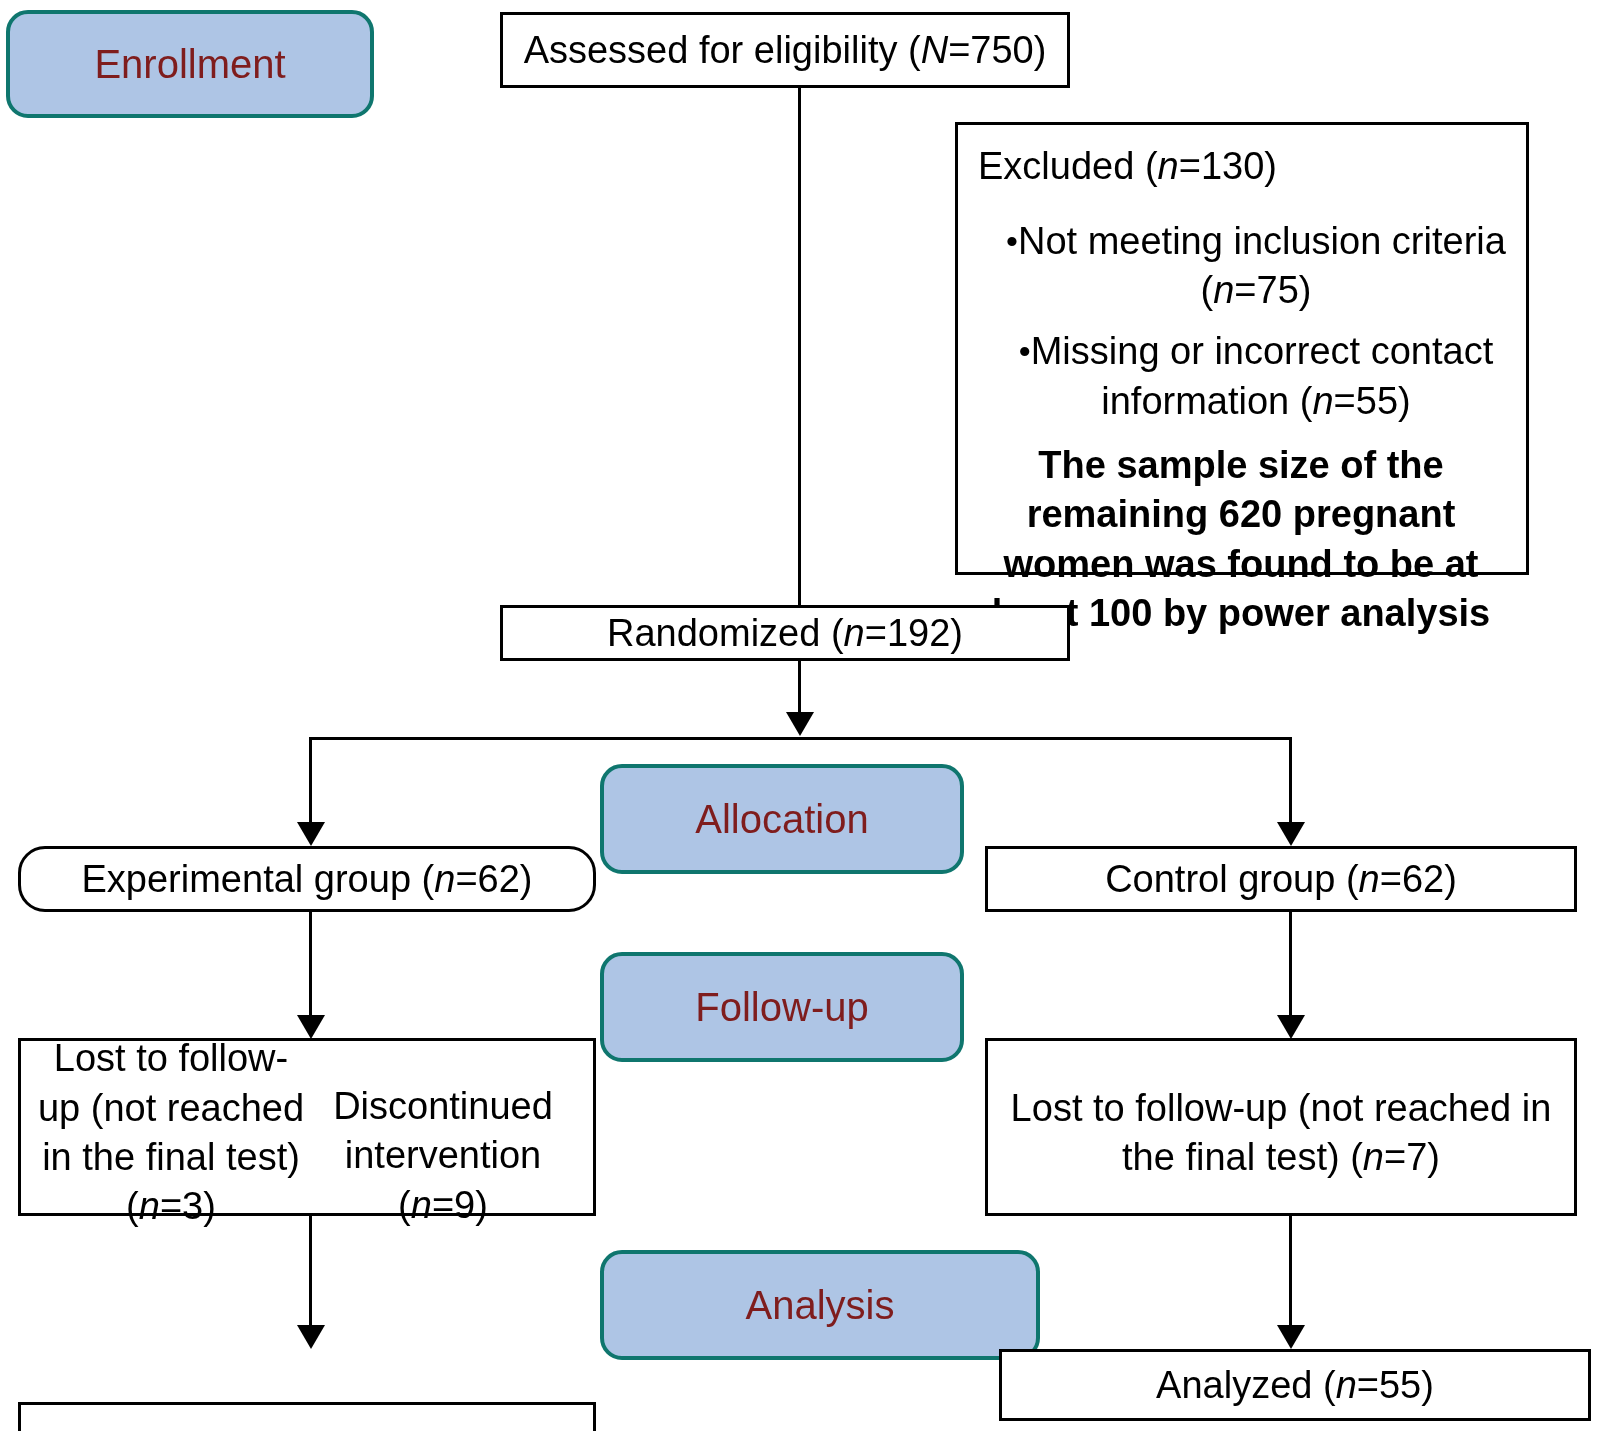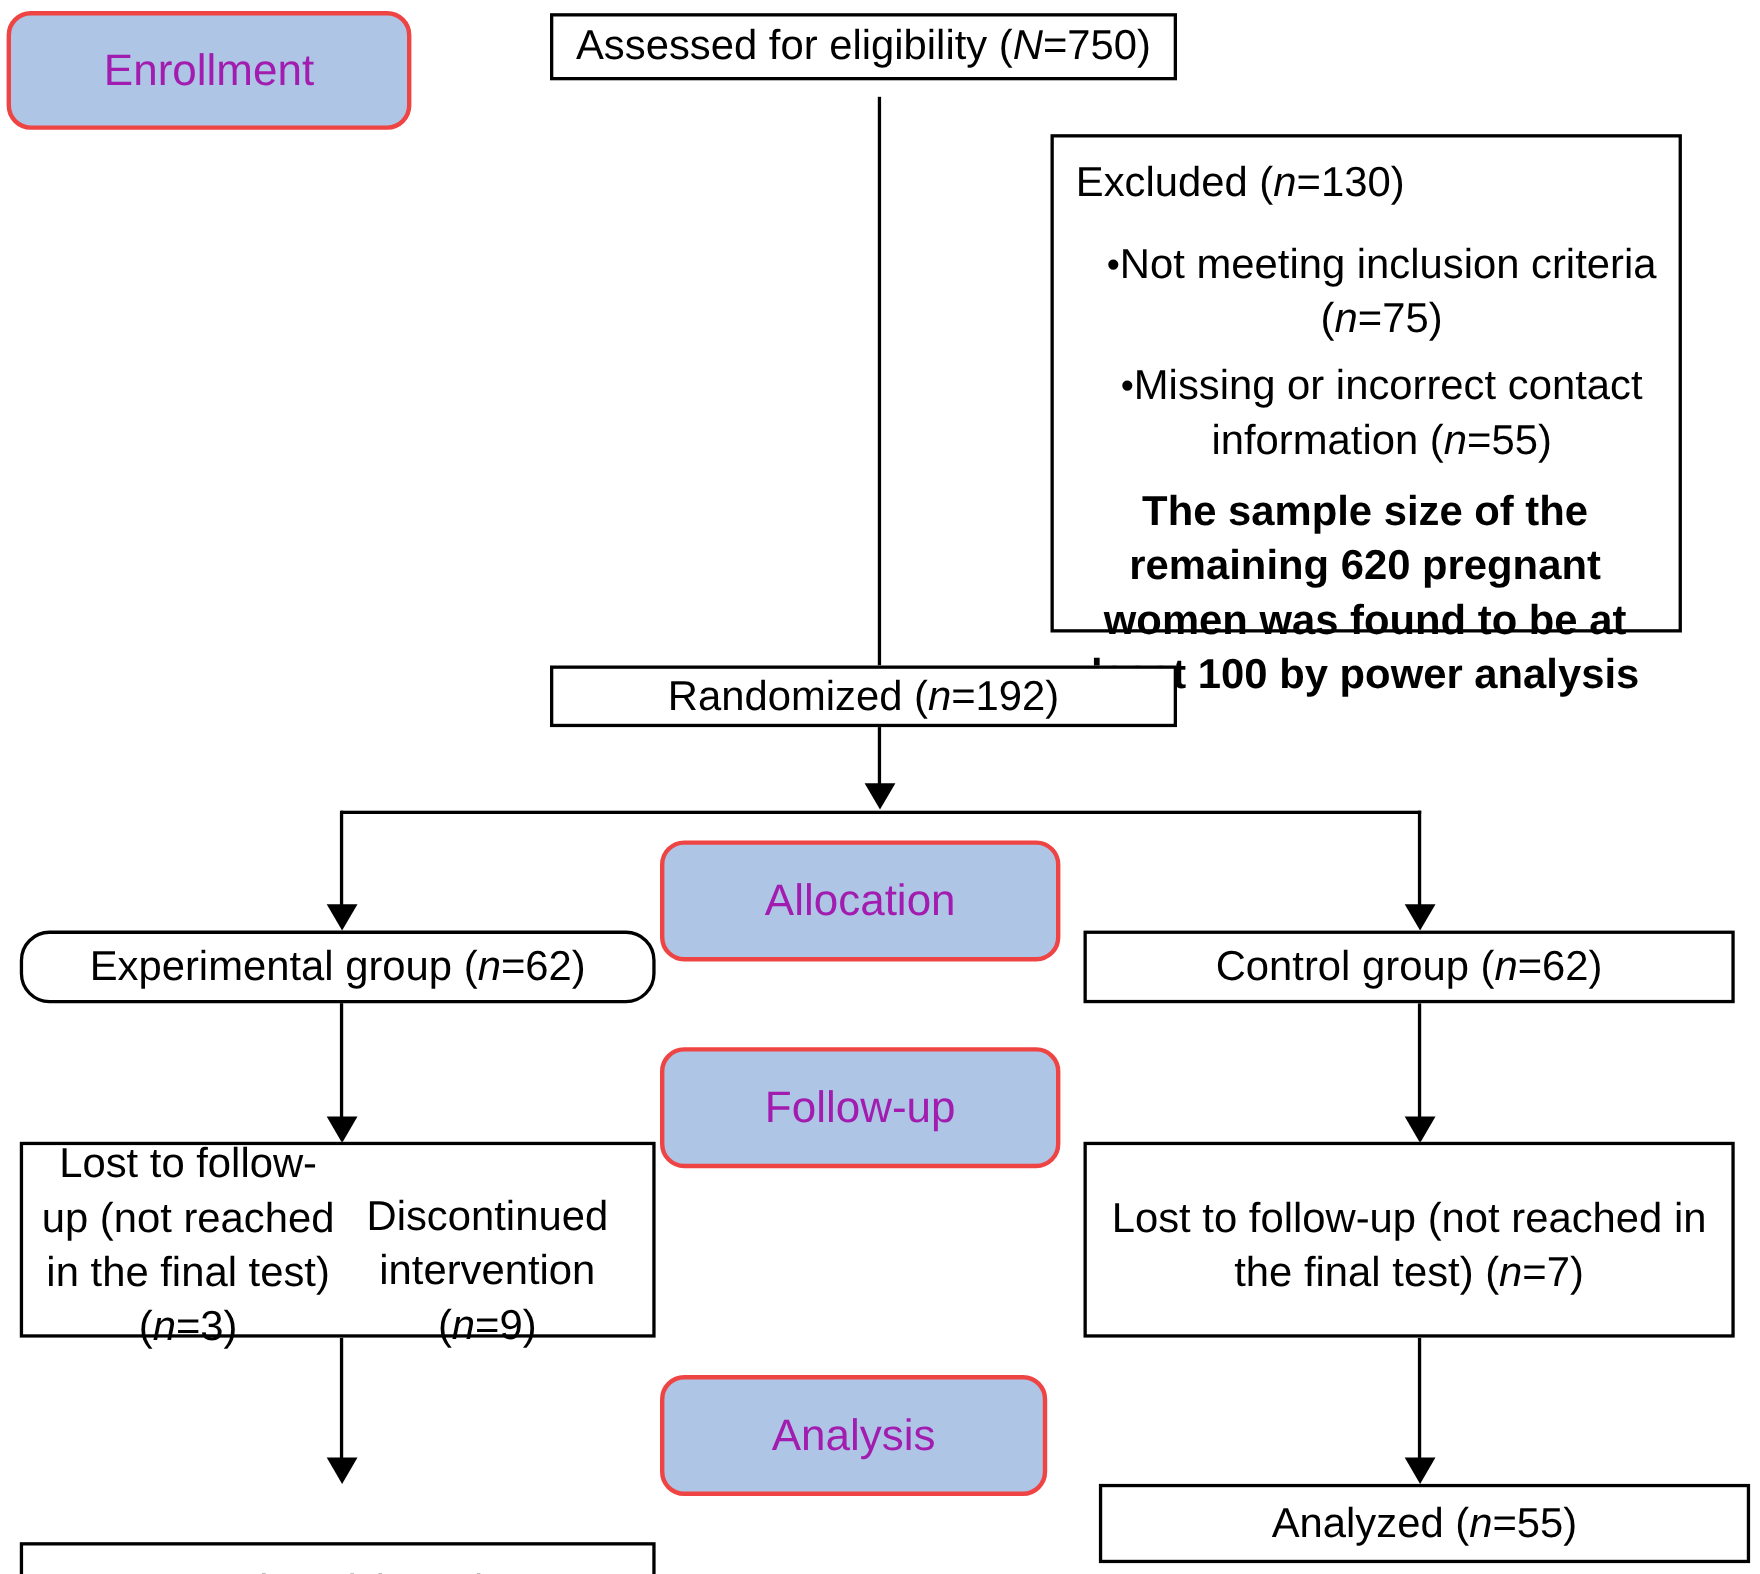--- a/index.html
+++ b/index.html
@@ -36,28 +36,28 @@
     align-items: flex-start;
     justify-content: flex-start;
     text-align: left;
     padding: 18px 22px;
   }
 
   
   .pill {
     position: absolute;
     box-sizing: border-box;
-    border: 4px solid #ef4444;
+    border: 4px solid #0f766e;
     border-radius: 22px;
     background: #aec5e5;
     display: flex;
     align-items: center;
     justify-content: center;
     text-align: center;
-    color: #a21caf;
+    color: #7f1d1d;
     font-size: 40px;
     line-height: 1.2;
   }
 
   
   .vline {
     position: absolute;
     width: 3px;
     background: #000000;
   }
@@ -141,21 +141,21 @@
   </div>
 
   <div class="pill" style="left:600px; top:764px; width:364px; height:110px;">
     <span>Allocation</span>
   </div>
 
   <div class="pill" style="left:600px; top:952px; width:364px; height:110px;">
     <span>Follow-up</span>
   </div>
 
-  <div class="pill" style="left:600px; top:1250px; width:352px; height:110px;">
+  <div class="pill" style="left:600px; top:1250px; width:440px; height:110px;">
     <span>Analysis</span>
   </div>
 
   <div class="vline" style="left:798px; top:88px; height:517px;"></div>
 
   <div class="vline" style="left:798px; top:660px; height:60px;"></div>
   <div class="arrowhead" style="left:786px; top:712px;"></div>
   <div class="hline" style="left:310px; top:737px; width:982px;"></div>
 
   <div class="vline" style="left:309px; top:737px; height:89px;"></div>
@@ -169,21 +169,21 @@
 
   <div class="vline" style="left:1289px; top:912px; height:110px;"></div>
   <div class="arrowhead" style="left:1277px; top:1015px;"></div>
 
   <div class="vline" style="left:309px; top:1216px; height:118px;"></div>
   <div class="arrowhead" style="left:297px; top:1325px;"></div>
 
   <div class="vline" style="left:1289px; top:1216px; height:118px;"></div>
   <div class="arrowhead" style="left:1277px; top:1325px;"></div>
 
-  <div class="box" style="left:500px; top:12px; width:570px; height:61px;justify-content:center;">
+  <div class="box" style="left:500px; top:12px; width:570px; height:76px;justify-content:center;">
     <span><span>Assessed for eligibility (</span><span class="ital">N</span><span>=750)</span></span>
   </div>
 
   <div class="box left-align" style="left:955px; top:122px; width:574px; height:453px;padding-left:20px;">
     <div class="excl-inner">
       <p class="excl-title"><span>Excluded (</span><span class="ital">n</span><span>=130)</span></p>
 
       <ul class="excl-list">
         <li><span class="bullet">•</span><span>Not meeting inclusion criteria (</span><span class="ital">n</span><span>=75)</span></li>
         <li><span class="bullet">•</span><span>Missing or incorrect contact information (</span><span class="ital">n</span><span>=55)</span></li>

